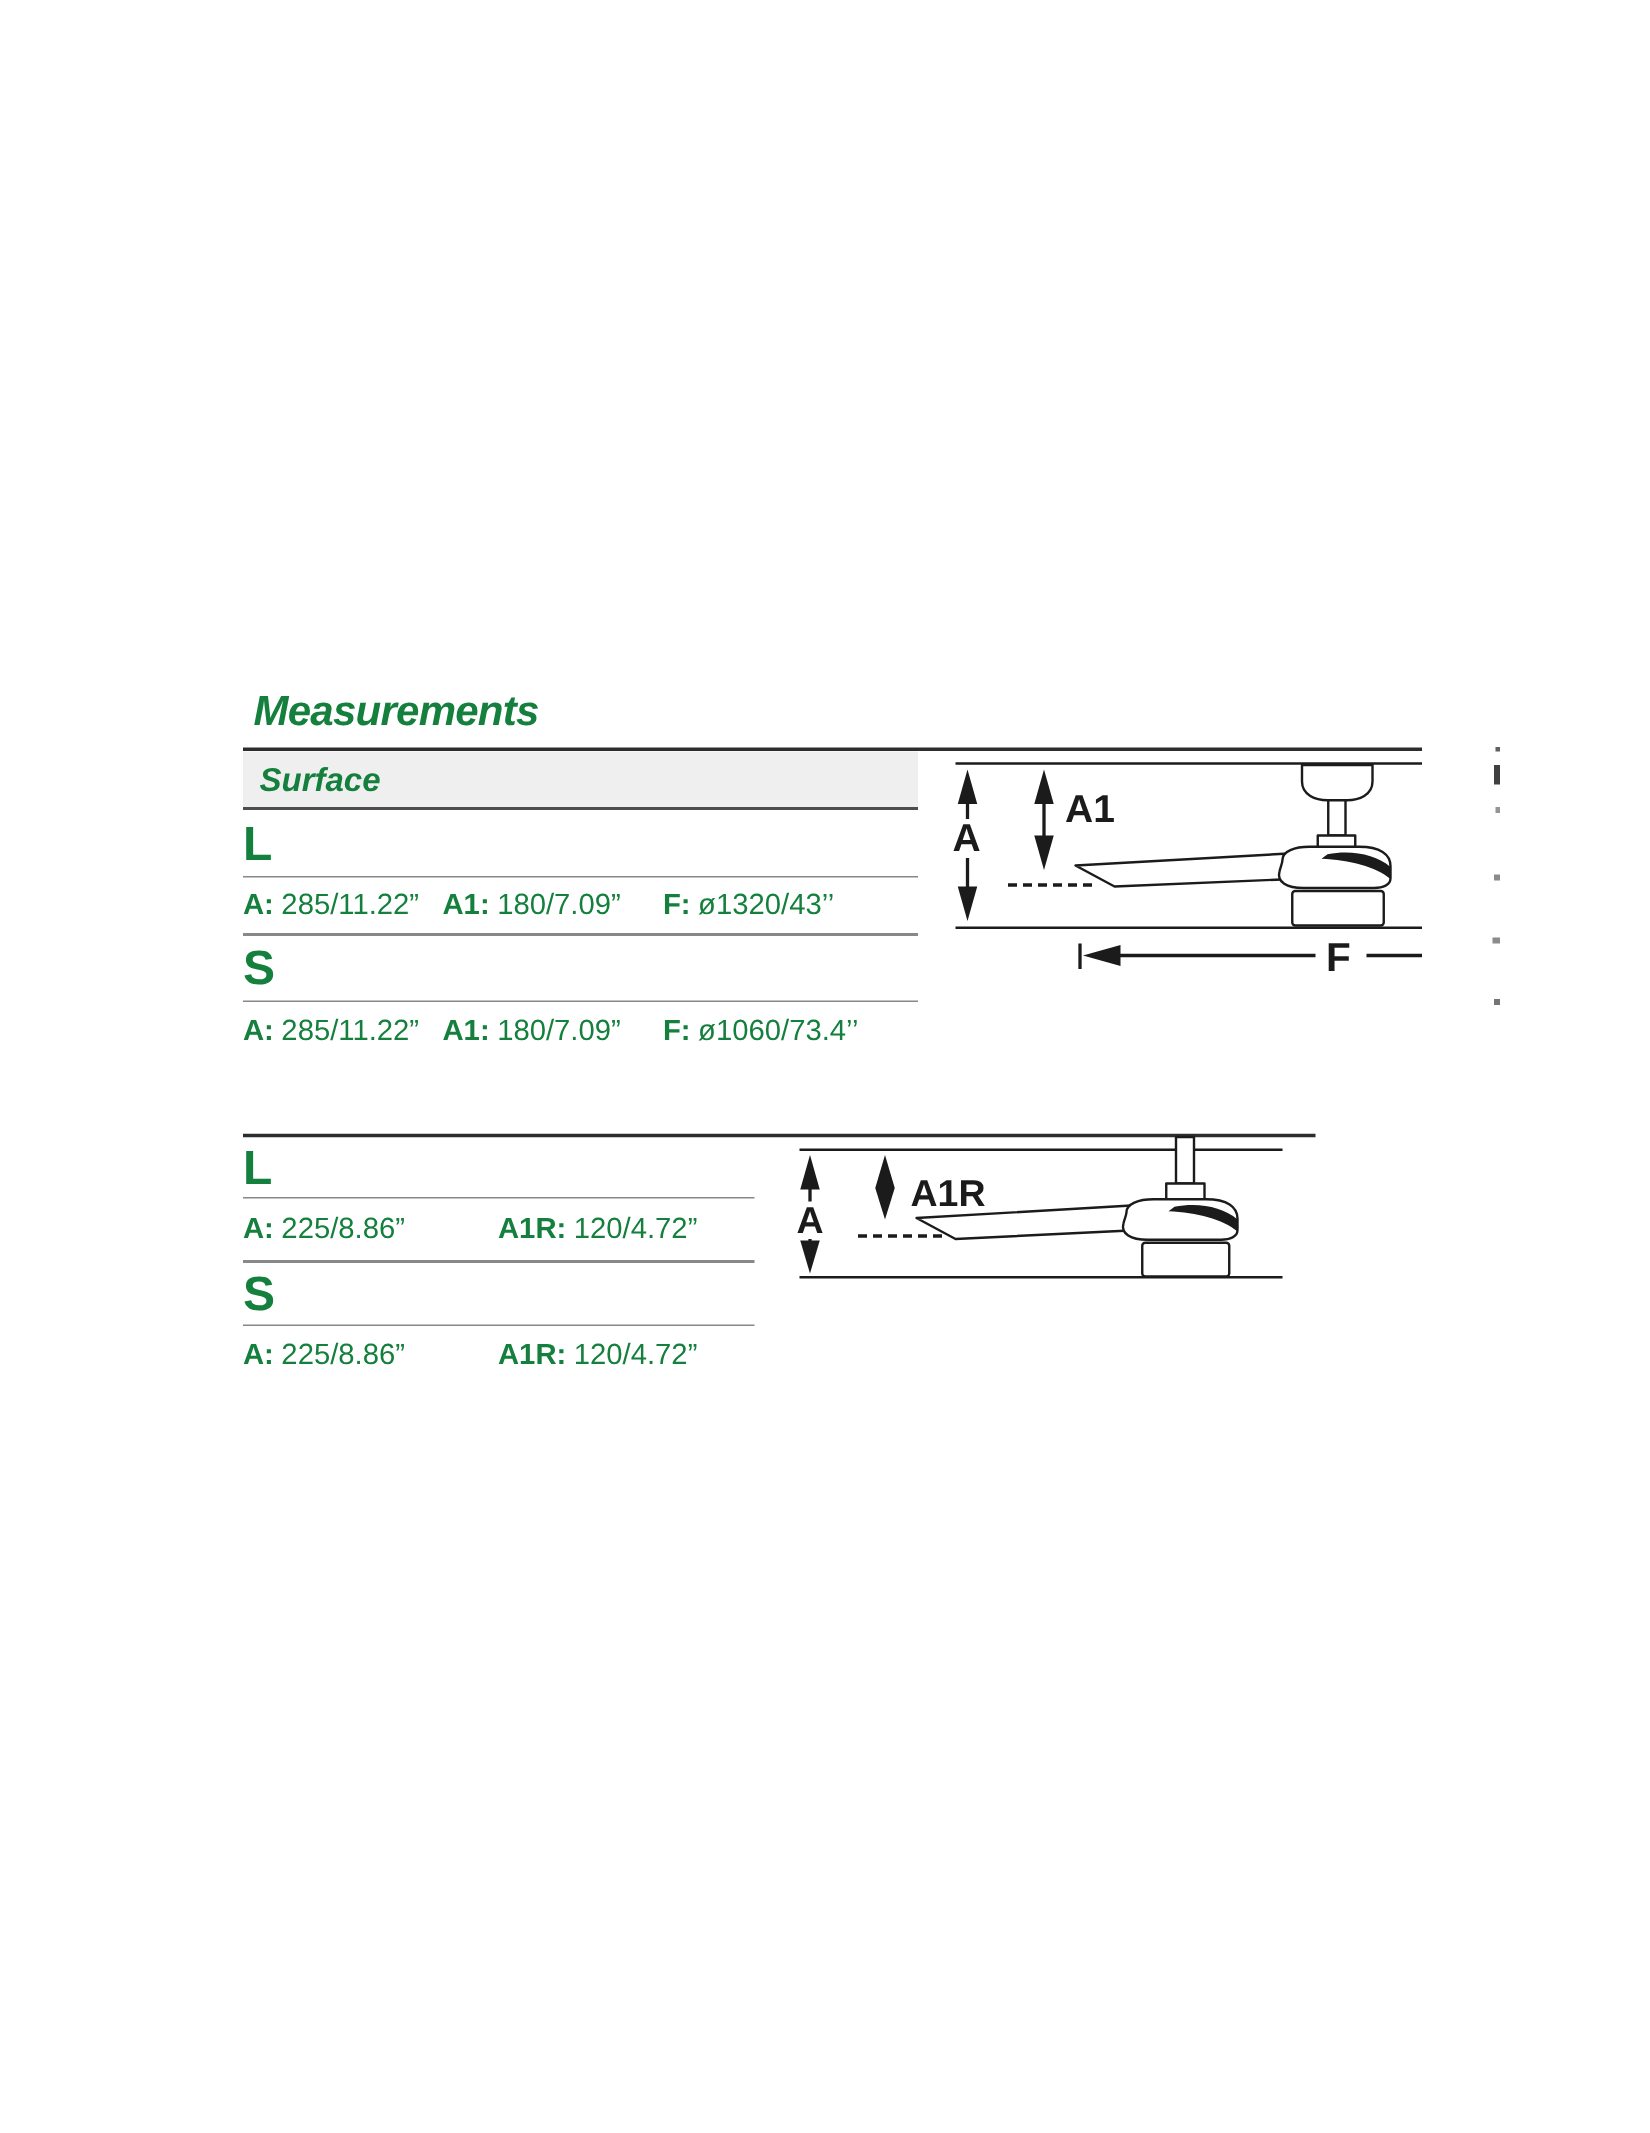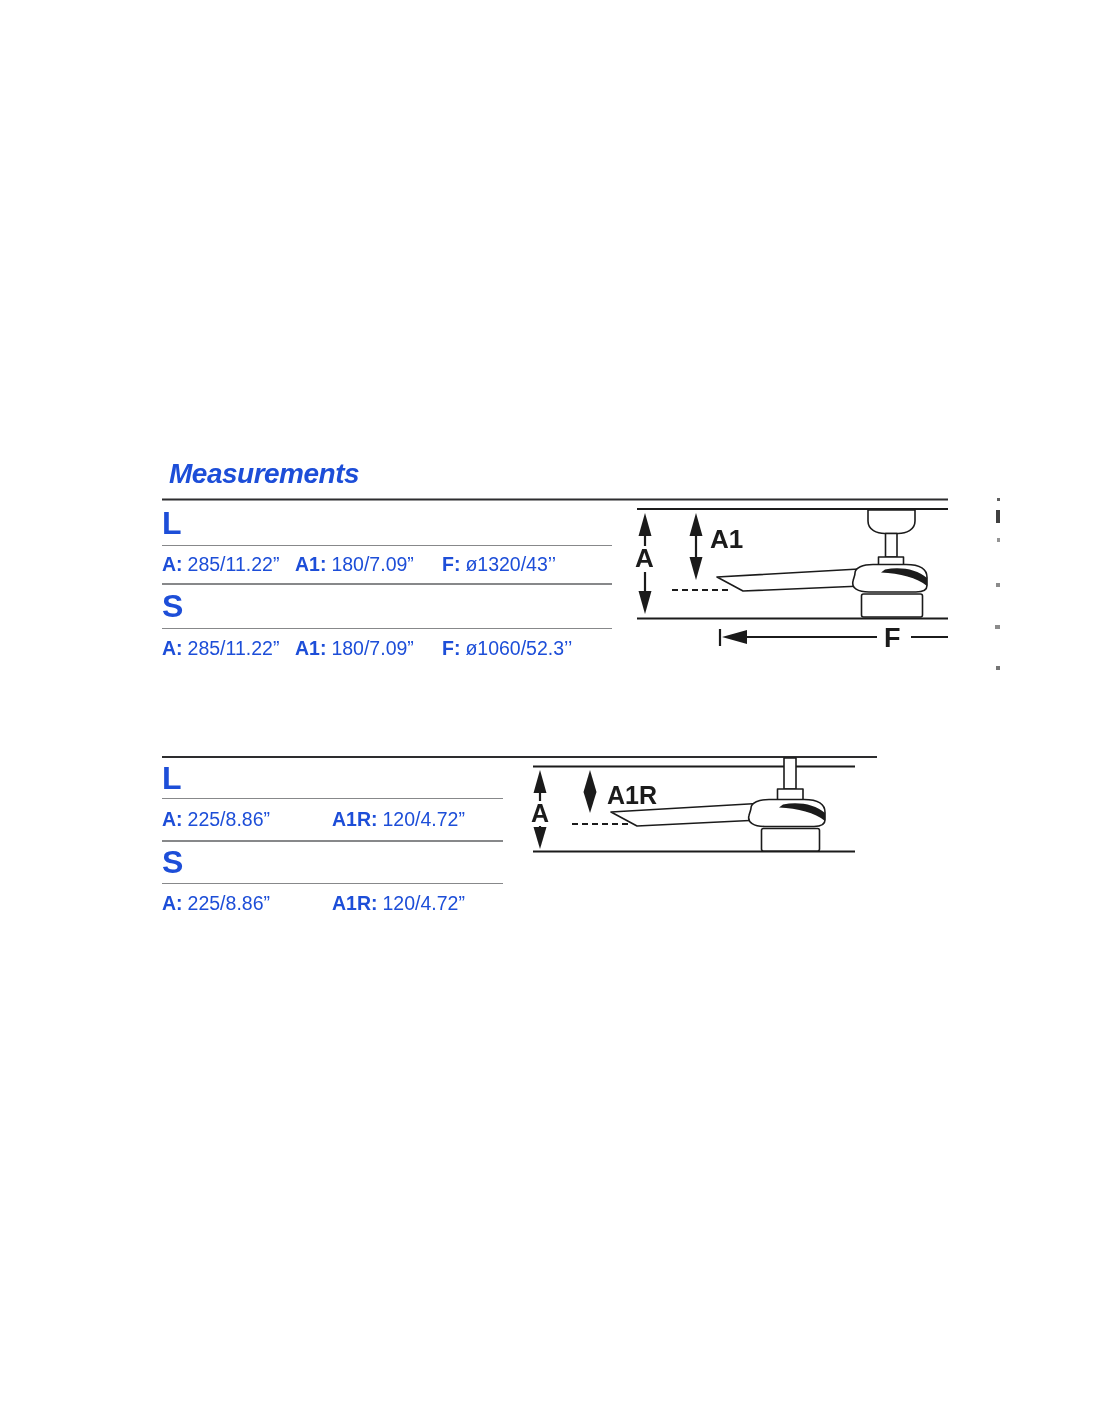--- a/index.html
+++ b/index.html
@@ -1,18 +1,18 @@
 <!DOCTYPE html>
 <html><head>
 <meta charset="utf-8">
 <style>
   html,body{margin:0;padding:0;background:#ffffff;}
   .canvas{
     position:relative;width:1100px;height:1422px;background:#ffffff;overflow:hidden;
-    font-family:"Liberation Sans",sans-serif;color:#1d4ed8;
+    font-family:"Liberation Sans",sans-serif;color:#15803d;
   }
   .page-title{
     position:absolute;left:169px;top:458px;margin:0;
     font-size:28px;font-weight:bold;font-style:italic;letter-spacing:-0.5px;
   }
   .tbl{position:absolute;}
   .tbl .bar{
     background:#efeff0;border-bottom:2px solid #4d4d4f;
     display:flex;align-items:center;padding-left:11px;box-sizing:border-box;
     font-style:italic;font-weight:bold;font-size:22px;
@@ -49,35 +49,38 @@
   .art{position:absolute;background:#2b2b2b;}
 </style>
 </head>
 <body>
 
 <div class="canvas">
 
   <h1 class="page-title">Measurements</h1>
 
   <div class="tbl surface">
+    <div class="bar">
+      <span>Surface</span>
+    </div>
     <div class="row-size l">
       <span>L</span>
     </div>
     <div class="row-vals mid">
       <span class="dim d1"><b>A:</b><span class="v">285/11.22”</span></span>
       <span class="dim d2"><b>A1:</b><span class="v">180/7.09”</span></span>
       <span class="dim"><b>F:</b><span class="v">ø1320/43’’</span></span>
     </div>
     <div class="row-size s">
       <span>S</span>
     </div>
     <div class="row-vals last">
       <span class="dim d1"><b>A:</b><span class="v">285/11.22”</span></span>
       <span class="dim d2"><b>A1:</b><span class="v">180/7.09”</span></span>
-      <span class="dim"><b>F:</b><span class="v">ø1060/52.3’’</span></span>
+      <span class="dim"><b>F:</b><span class="v">ø1060/73.4’’</span></span>
     </div>
   </div>
 
   <div class="tbl recessed">
     <div class="row-size l">
       <span>L</span>
     </div>
     <div class="row-vals mid">
       <span class="dim d1"><b>A:</b><span class="v">225/8.86”</span></span>
       <span class="dim"><b>A1R:</b><span class="v">120/4.72”</span></span>

